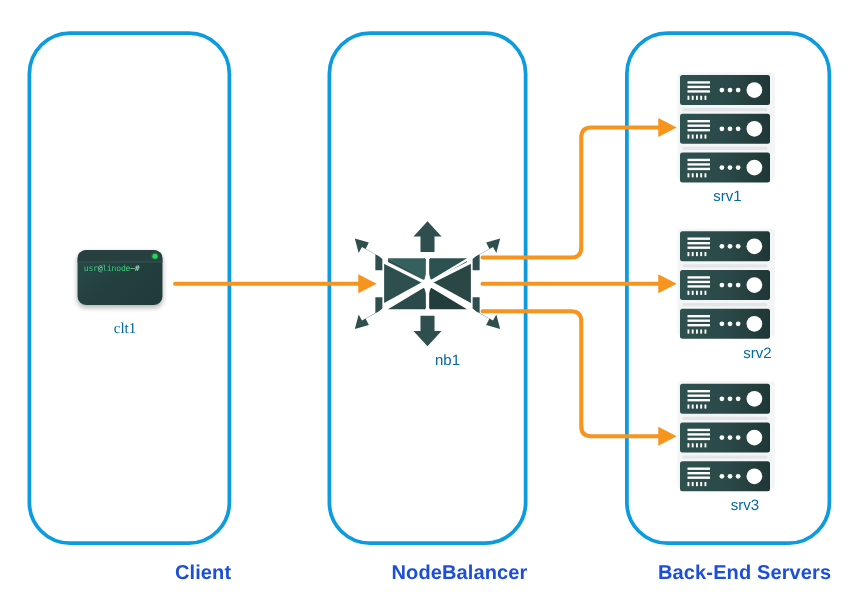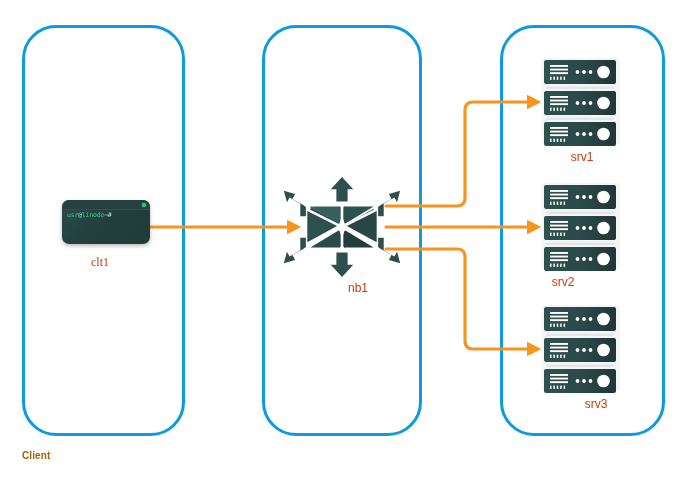--- a/index.html
+++ b/index.html
@@ -15,34 +15,34 @@
   
   .group{
     position:absolute;
     border:3px solid var(--gc,#0C9BDE);
     border-radius:34px;
     background:transparent;
     box-sizing:border-box;
   }
   .group-label{
     position:absolute;
-    text-align:left;
-    font-size:10px;
+    text-align:right;
+    font-size:16px;
     font-weight:bold;
-    color:#a16207;
+    color:#1d4ed8;
     letter-spacing:.1px;
     white-space:nowrap;
   }
 
   
   .node-label{
     position:absolute;
     text-align:center;
     font-size:12px;
-    color:#c2410c;
+    color:#0369a1;
     white-space:nowrap;
   }
 
   
   svg.layer{position:absolute;left:0;top:0;width:683px;height:488px;overflow:visible;}
 
   
   .terminal{
     position:absolute;
     border-radius:7px;
@@ -73,40 +73,42 @@
 </head>
 <body>
 
 <div id="stage">
 
   <div class="group" style="left: 22px; top: 25px; width: 163px; height: 411px; --gc: #0C9BDE;"></div>
   <div class="group" style="left: 262px; top: 25px; width: 160px; height: 411px; --gc: #0C9BDE;"></div>
   <div class="group" style="left: 500px; top: 25px; width: 165px; height: 411px; --gc: #0C9BDE;"></div>
 
   <div class="group-label" style="left:22px;top:450px;width:163px;">Client</div>
+  <div class="group-label" style="left:262px;top:450px;width:160px;">NodeBalancer</div>
+  <div class="group-label" style="left:500px;top:450px;width:165px;">Back-End Servers</div>
 
   <svg class="layer" viewBox="0 0 683 488" xmlns="http://www.w3.org/2000/svg">
     <defs>
       <marker id="arrowhead" markerWidth="5.2" markerHeight="5.2" refX="2.0" refY="2.6" orient="auto" markerUnits="strokeWidth">
         <path d="M0,0.25 L4.6,2.6 L0,4.95 Z" fill="#F7941E"></path>
       </marker>
     </defs>
     <g fill="none" stroke="#F7941E" stroke-width="3.2" stroke-linecap="round" stroke-linejoin="round">
 
       <path d="M140,227 L293,227" marker-end="url(#arrowhead)"></path>
 
       <path d="M386,206 L457,206 Q465,206 465,198 L465,110 Q465,102 473,102 L533,102" marker-end="url(#arrowhead)"></path>
 
       <path d="M386,227 L533,227" marker-end="url(#arrowhead)"></path>
 
       <path d="M386,249 L457,249 Q465,249 465,257 L465,341 Q465,349 473,349 L533,349" marker-end="url(#arrowhead)"></path>
     </g>
   </svg>
 
-  <div class="terminal" style="left:62px;top:200px;width:88px;height:44px;">
+  <div class="terminal" style="left:62px;top:200px;width:68px;height:44px;">
     <div class="terminal-bar"></div>
     <div class="terminal-dot"></div>
     <div class="terminal-text">
       <span>usr</span><span class="at">@</span><span>linode</span><span class="tail">~#</span>
     </div>
   </div>
   <div class="node-label" style="left:62px;top:255px;width:76px;font-family:Liberation Serif, serif;">clt1</div>
 
   <svg class="layer" viewBox="0 0 683 488" xmlns="http://www.w3.org/2000/svg">
     <g transform="translate(342,227) scale(1.02)">
@@ -211,16 +213,16 @@
       </g>
     <g transform="translate(544,185)">
         <use href="#server-rack"></use>
       </g>
     <g transform="translate(544,307)">
         <use href="#server-rack"></use>
       </g>
   </svg>
 
   <div class="node-label" style="left:542px;top:150px;width:80px;">srv1</div>
-  <div class="node-label" style="left:523px;top:275px;width:80px;">srv2</div>
+  <div class="node-label" style="left:566px;top:275px;width:80px;">srv2</div>
   <div class="node-label" style="left:556px;top:397px;width:80px;">srv3</div>
 
 </div>
 
 </body></html>

